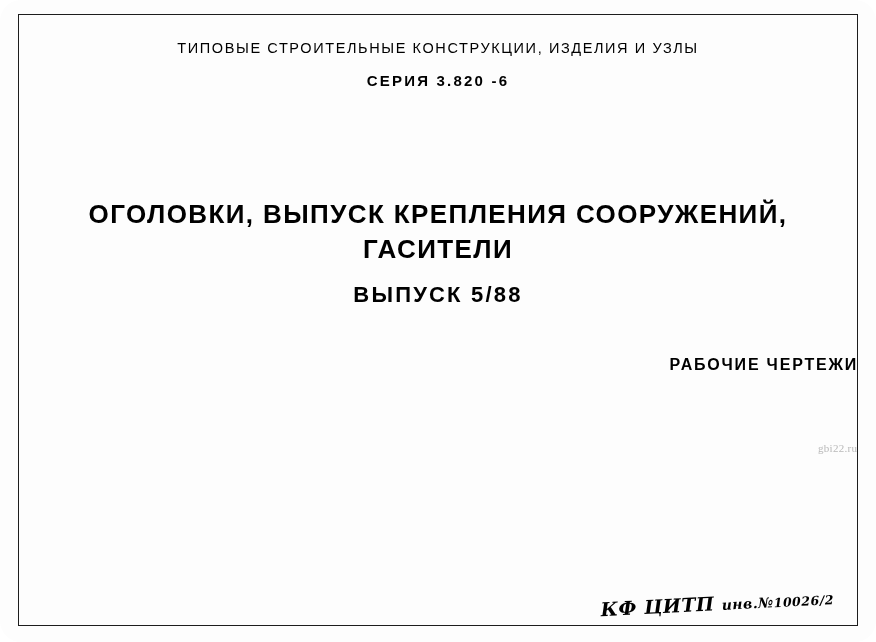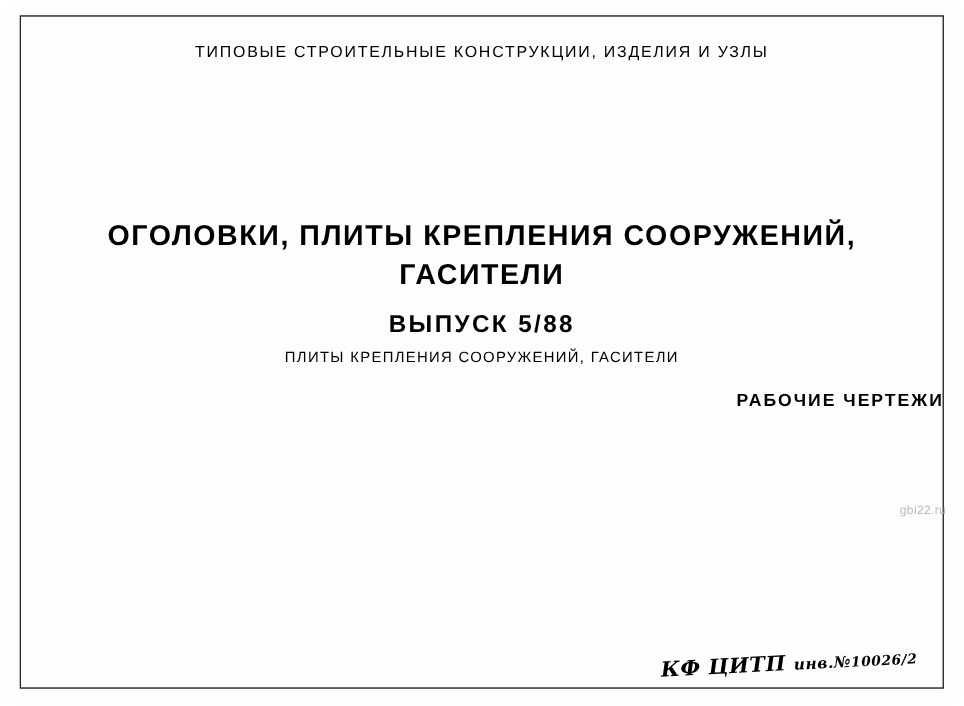--- a/index.html
+++ b/index.html
@@ -109,22 +109,21 @@
   }
 
   
   .watermark {
     position: absolute;
     left: 800px;
     top: 428px;
     font-size: 11px;
     color: #b9b9b9;
     letter-spacing: 0.3px;
-    font-family: Liberation Sans, sans-serif;
-    margin-top: 16px;
+    font-family: Liberation Serif, serif;
   }
 
   
   .stamp {
     position: absolute;
     right: 24px;
     bottom: 18px;
     font-family: "DejaVu Serif", serif;
     font-style: italic;
     font-weight: 700;
@@ -147,28 +146,28 @@
 <body>
 
 <div class="page">
 
   <div class="sheet-frame"></div>
 
   <div class="content">
 
     <div class="line hdr-1">ТИПОВЫЕ  СТРОИТЕЛЬНЫЕ  КОНСТРУКЦИИ, ИЗДЕЛИЯ И УЗЛЫ</div>
 
+    <div class="line hdr-2">СЕРИЯ   3.820 -6</div>
 
-    <div class="line title-1">ОГОЛОВКИ,  ПЛИТЫ КРЕПЛЕНИЯ  СООРУЖЕНИЙ,</div>
+    <div class="line title-1">ОГОЛОВКИ,  ВЫПУСК КРЕПЛЕНИЯ  СООРУЖЕНИЙ,</div>
 
     <div class="line title-2">ГАСИТЕЛИ</div>
 
     <div class="line sub-1">ВЫПУСК  5/88</div>
 
-    <div class="line sub-2">ПЛИТЫ КРЕПЛЕНИЯ  СООРУЖЕНИЙ,  ГАСИТЕЛИ</div>
 
     <div class="line sub-3">РАБОЧИЕ ЧЕРТЕЖИ</div>
 
     <div class="watermark">gbi22.ru</div>
 
     <div class="stamp">
       <span>КФ  ЦИТП</span>
       <span class="small">инв.№</span><span class="tiny">10026/2</span>
     </div>
 

